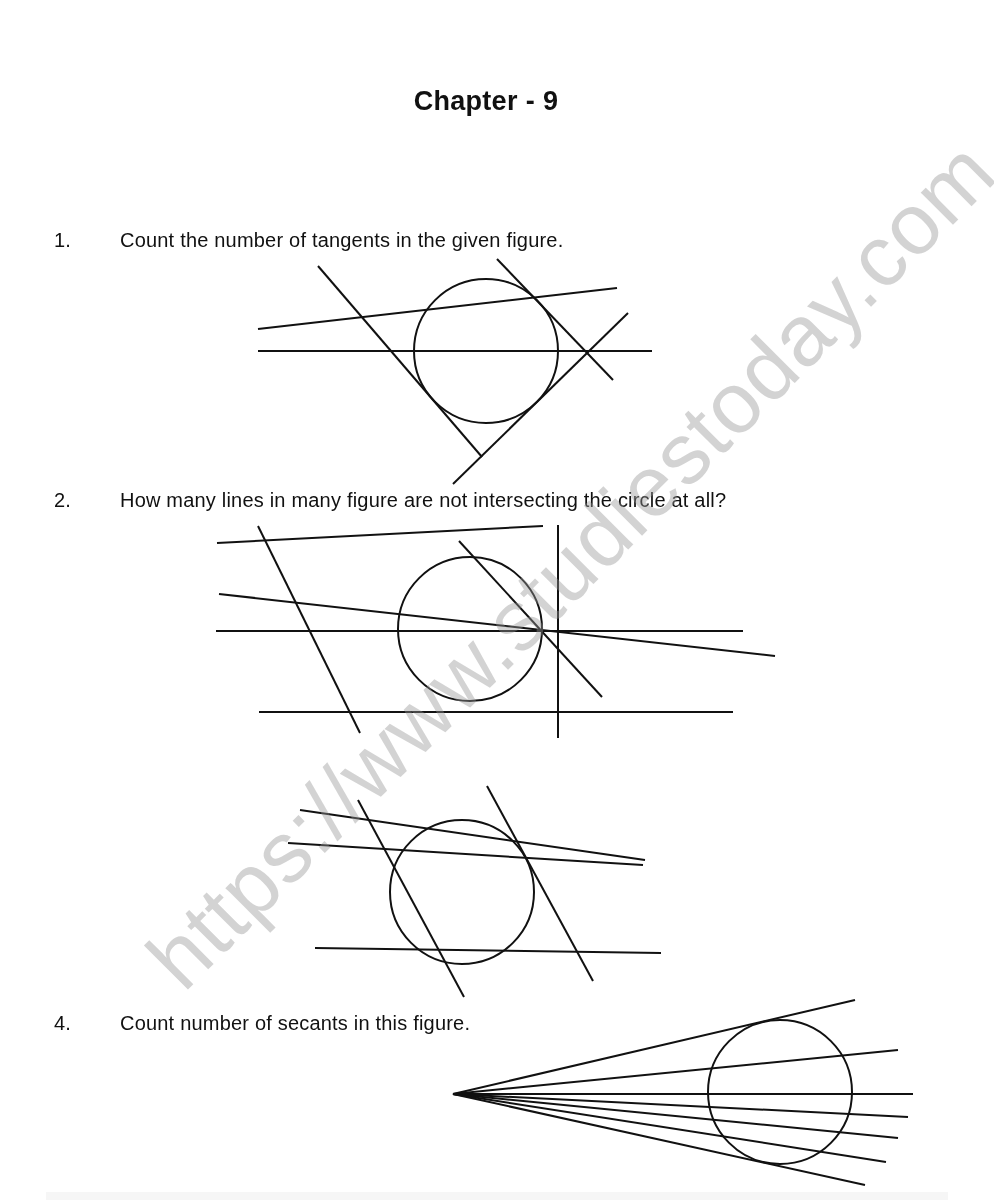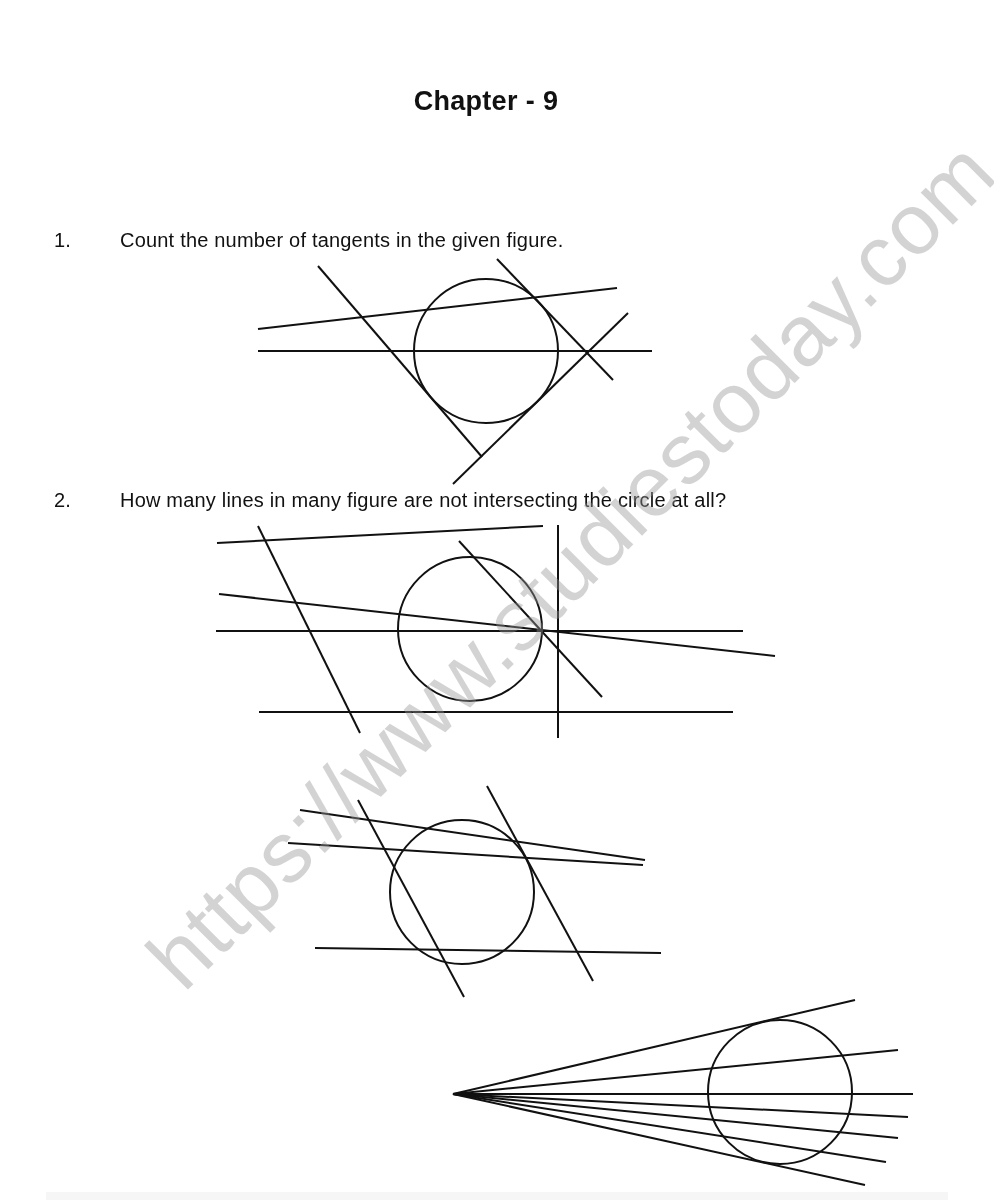--- a/index.html
+++ b/index.html
@@ -27,20 +27,23 @@
 
   <div class="chapter">
     <span>Chapter</span><span class="dash">-</span><span>9</span>
   </div>
 
   <div class="q" style="top:229px;">
     <span class="num">1.</span><span>Count the number of tangents in the given figure.</span>
   </div>
   <div class="q" style="top:489px;">
     <span class="num">2.</span><span>How many lines in many figure are not intersecting the circle at all?</span>
+  </div>
+  <div class="q" style="top:1012px;">
+    <span class="num">4.</span><span>Count number of secants in this figure.</span>
   </div>
 
   <svg class="fig" viewBox="0 0 994 1200" xmlns="http://www.w3.org/2000/svg">
 
     <g>
       <circle cx="486" cy="351" r="72"></circle>
       <line x1="258" y1="329" x2="617" y2="288"></line>
       <line x1="258" y1="351" x2="652" y2="351"></line>
       <line x1="318" y1="266" x2="482" y2="457"></line>
       <line x1="497" y1="259" x2="613" y2="380"></line>

